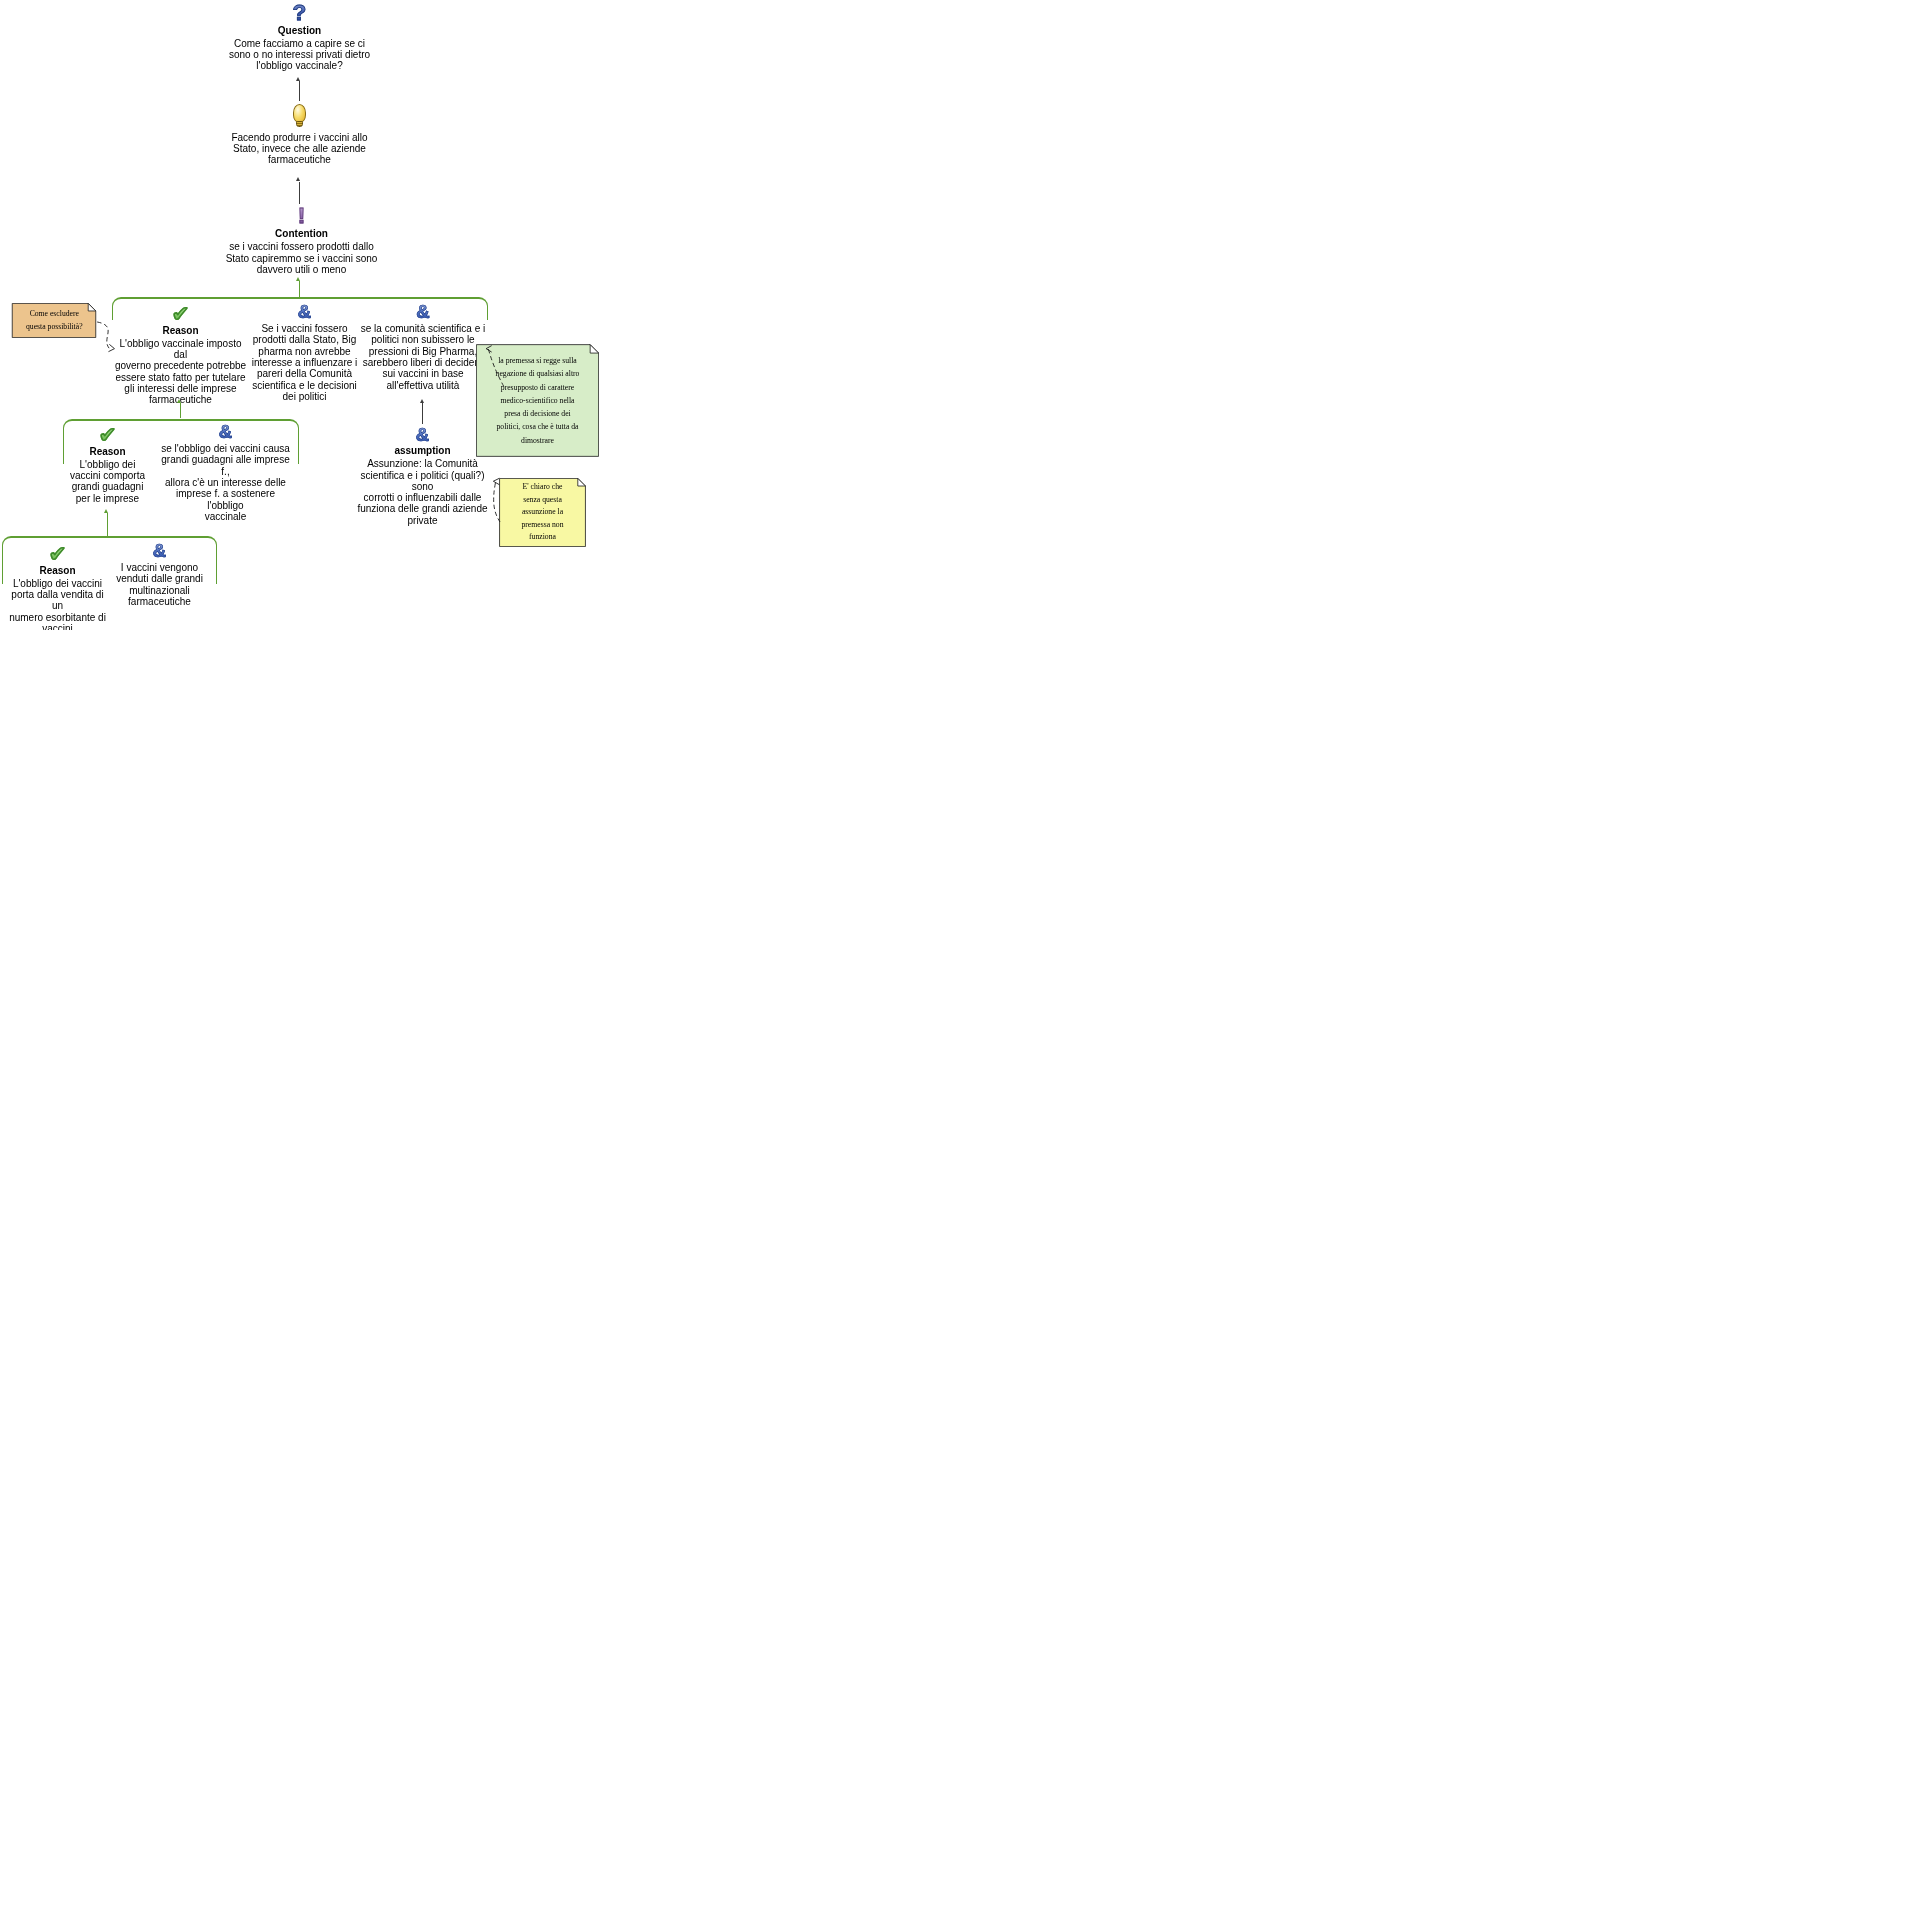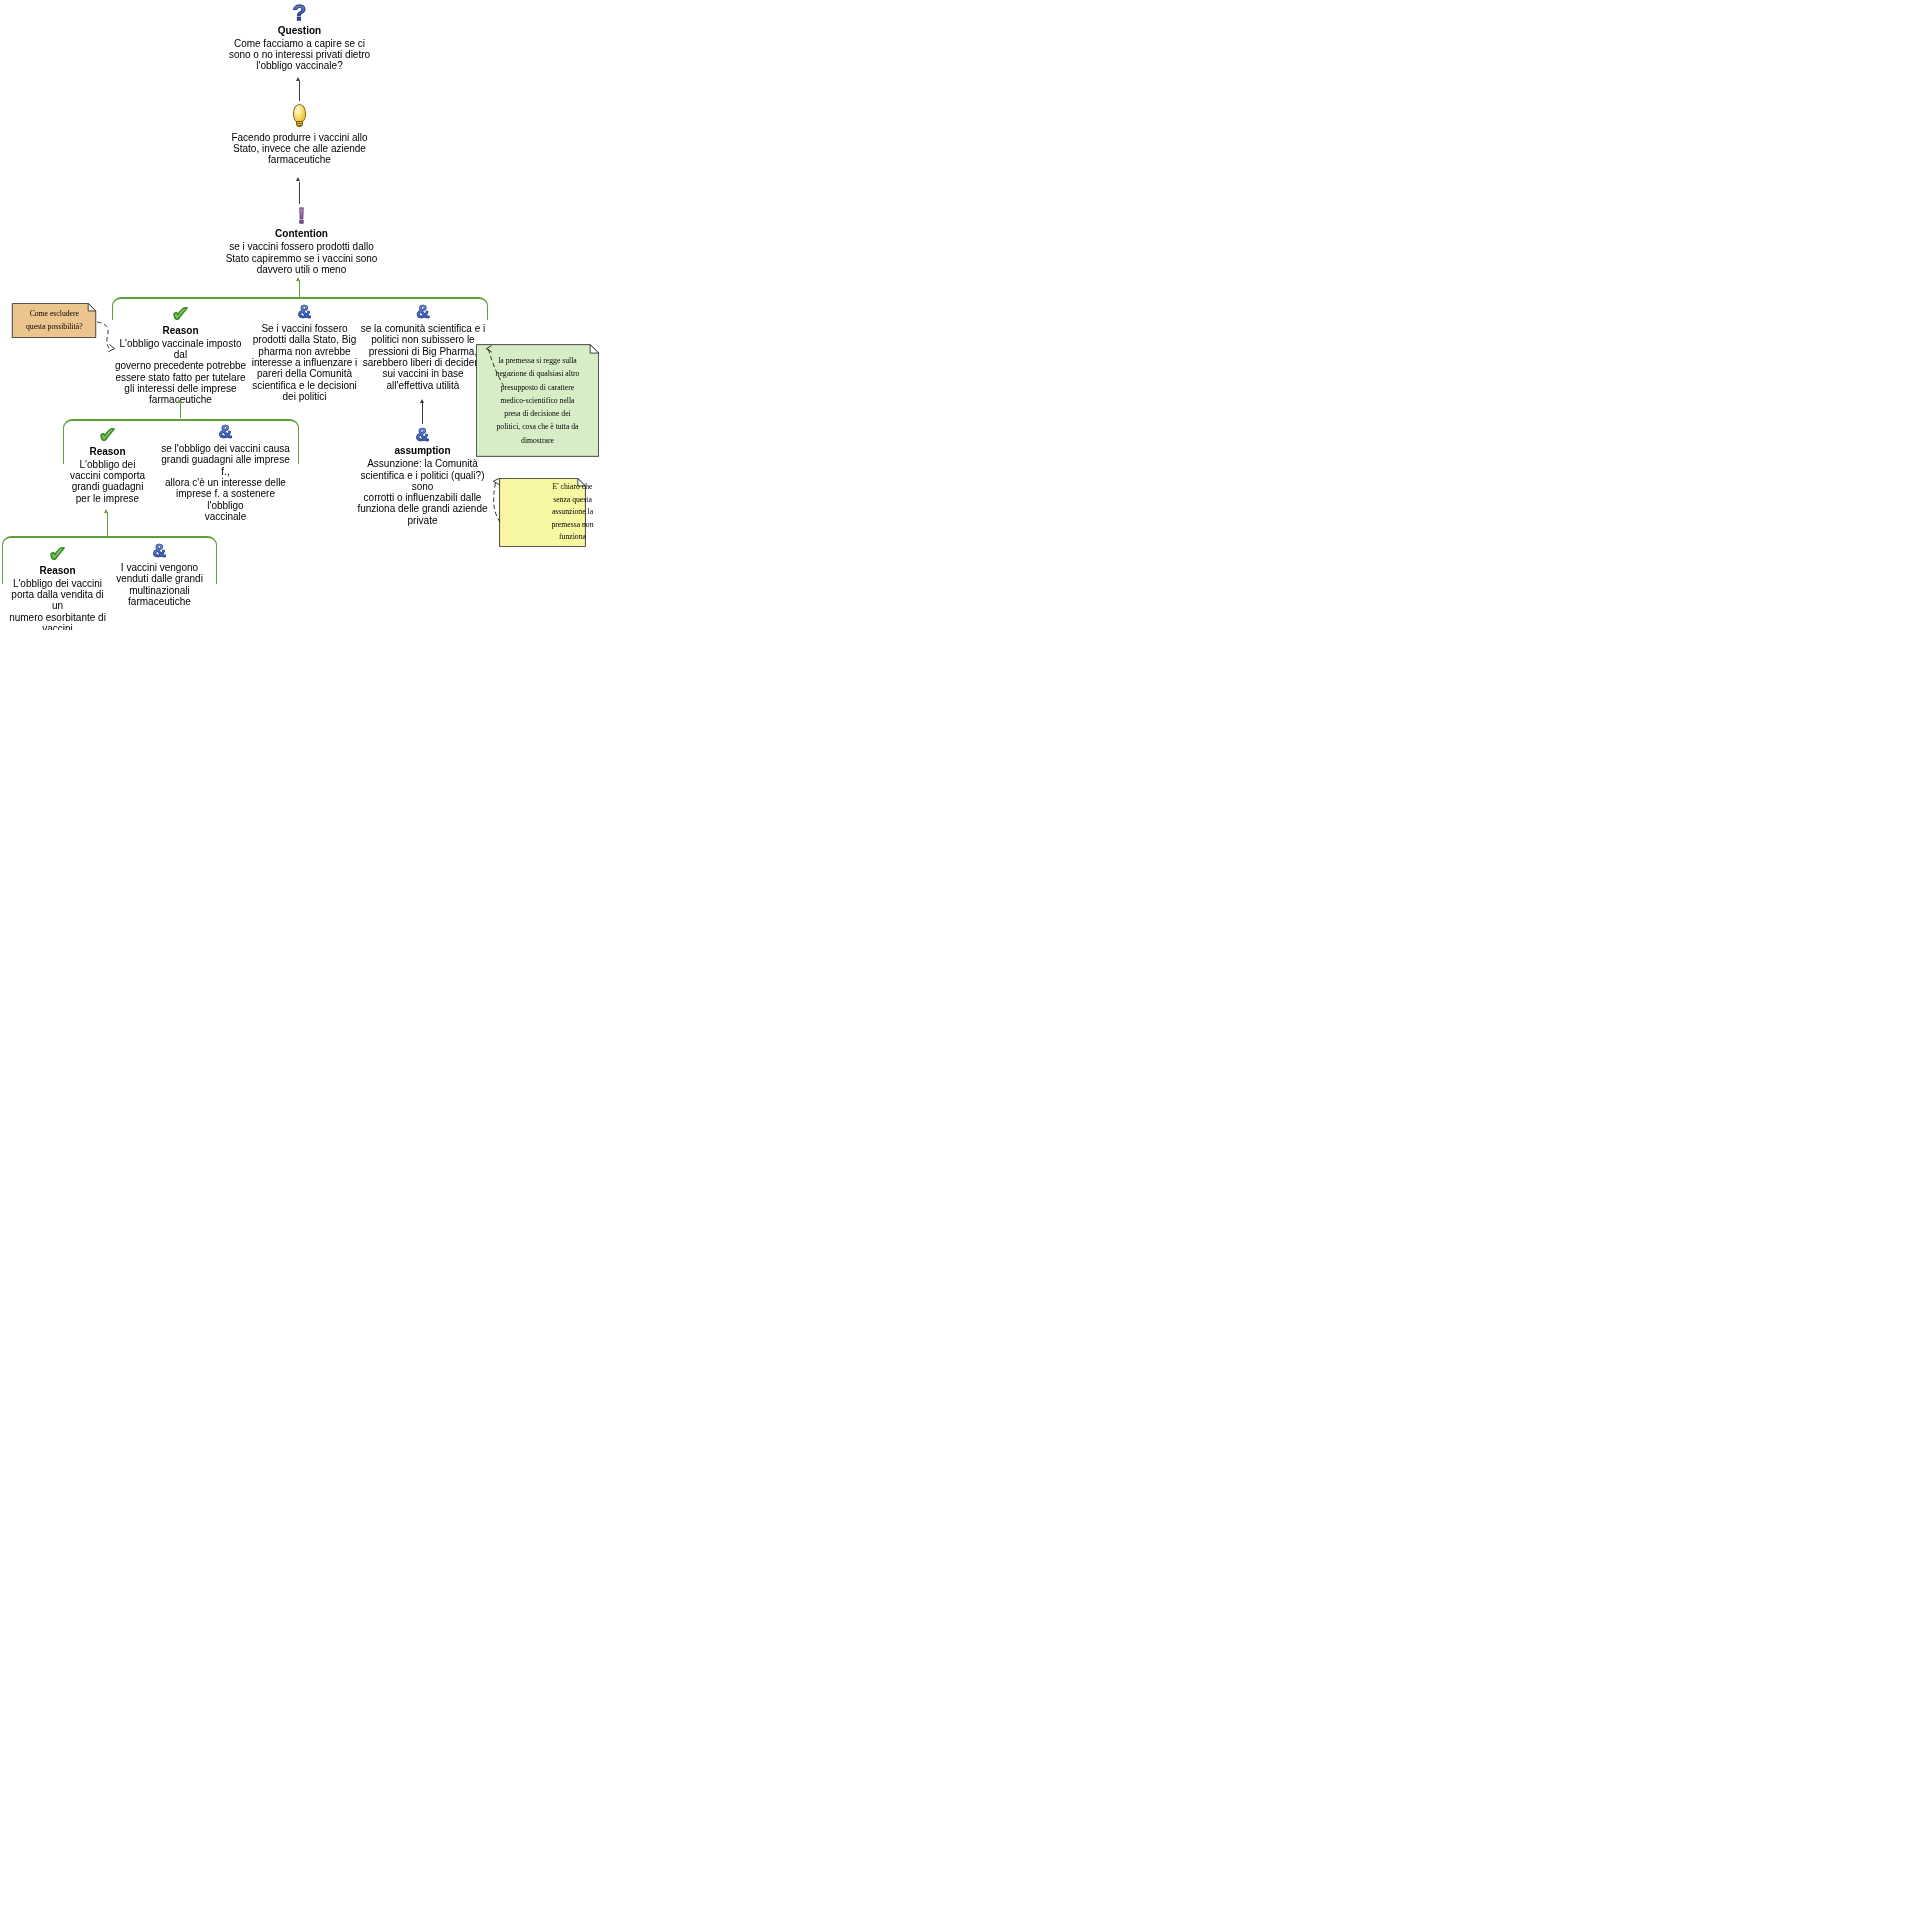--- a/index.html
+++ b/index.html
@@ -194,21 +194,21 @@
     </svg>
     <div class="note-text">la premessa si regge sulla
 negazione di qualsiasi altro
 presupposto di carattere
 medico-scientifico nella
 presa di decisione  dei
 politici, cosa che è tutta da
 dimostrare</div>
   </div>
 
-  <div class="note note-yellow" style="left:499px;top:478px;width:87px;height:69px;padding-left:30px;">
+  <div class="note note-yellow" style="left:499px;top:478px;width:87px;height:69px;">
     <svg width="87" height="69" viewBox="0 0 216 172">
       <polygon points="1,1 196,1 215,20 215,171 1,171" stroke="#1a1a1a" stroke-width="2" fill="#f8f8a3"></polygon>
       <polygon points="196,1 196,20 215,20" fill="#ffffff" stroke="#1a1a1a" stroke-width="2"></polygon>
     </svg>
     <div class="note-text">E' chiaro che
 senza questa
 assunzione la
 premessa non
 funziona</div>
   </div>

